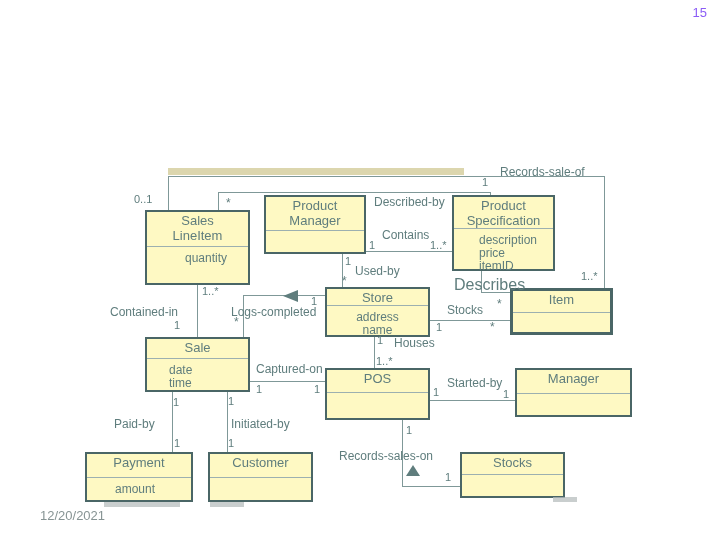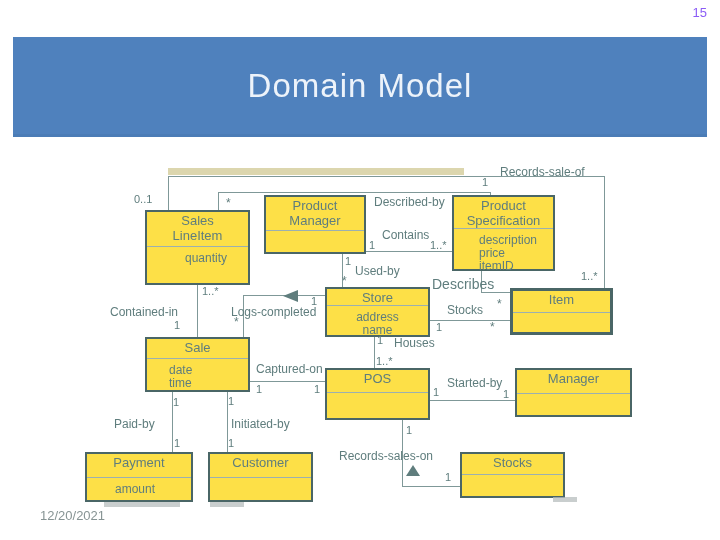--- a/index.html
+++ b/index.html
@@ -15,38 +15,35 @@
     position:absolute;left:13px;top:37px;width:694px;height:97px;
     background:#4f81bd;border-bottom:3px solid #4b7cb6;
     display:flex;align-items:center;justify-content:center;
   }
   #slide-title{
     color:#edf3fa;font-size:33px;letter-spacing:1px;font-weight:400;
   }
   #diagram{position:absolute;inset:0;}
   .dg-line{position:absolute;background:#7f9898;}
   .dg-label{position:absolute;color:#5f7d7d;white-space:nowrap;line-height:1.05;}
-  .dg-class{position:absolute;background:#fde047;border:2px solid #4a6666;box-sizing:border-box;color:#5f7d7d;}
+  .dg-class{position:absolute;background:#fef9c3;border:2px solid #4a6666;box-sizing:border-box;color:#5f7d7d;}
   .cls-title{text-align:center;font-size:13px;line-height:13px;padding-top:2px;}
   .cls-sep{position:absolute;left:0;right:0;height:1px;background:#9cb0b0;}
   .cls-attrs{position:absolute;left:0;right:0;font-size:12px;line-height:13px;}
   .cls-attr{white-space:nowrap;}
   .dg-shadow{position:absolute;background:#b7bebe;opacity:.75;}
   .dg-highlight{position:absolute;background:#d8d1a5;opacity:.9;}
   .dg-arrow{position:absolute;width:0;height:0;}
   #date-footer{position:absolute;left:40px;top:508px;font-size:13px;color:#879494;}
 </style>
 </head>
 <body>
 
 <div id="slide">
   <div id="page-number">15</div>
-  <div id="title-banner">
-    <div id="slide-title">Domain Model</div>
-  </div>
   <div id="diagram">
       <div class="dg-highlight" style="left: 168px; top: 168px; width: 296px; height: 7px;"></div>
       <div class="dg-line" style="left: 168px; top: 177px; width: 1px; height: 33px;"></div>
       <div class="dg-line" style="left: 168px; top: 176px; width: 437px; height: 1px;"></div>
       <div class="dg-line" style="left: 604px; top: 176px; width: 1px; height: 112px;"></div>
       <div class="dg-line" style="left: 218px; top: 193px; width: 1px; height: 17px;"></div>
       <div class="dg-line" style="left: 218px; top: 192px; width: 273px; height: 1px;"></div>
       <div class="dg-line" style="left: 490px; top: 192px; width: 1px; height: 4px;"></div>
       <div class="dg-line" style="left: 366px; top: 251px; width: 86px; height: 1px;"></div>
       <div class="dg-line" style="left: 342px; top: 254px; width: 1px; height: 33px;"></div>
@@ -134,21 +131,21 @@
       </div>
       <div class="dg-class" style="left: 460px; top: 452px; width: 105px; height: 46px;">
         <div class="cls-title">Stocks</div>
         <div class="cls-sep" style="top: 20px;"></div>
         <div class="cls-attrs" style="top: 26px; padding-left: 10px;"></div>
       </div>
       <div class="dg-label" style="left: 500px; top: 166px; font-size: 12px;">Records-sale-of</div>
       <div class="dg-label" style="left: 374px; top: 196px; font-size: 12px;">Described-by</div>
       <div class="dg-label" style="left: 382px; top: 229px; font-size: 12px;">Contains</div>
       <div class="dg-label" style="left: 355px; top: 265px; font-size: 12px;">Used-by</div>
-      <div class="dg-label" style="left: 432px; top: 277px; font-size: 14px;">Describes</div>
+      <div class="dg-label" style="left: 454px; top: 277px; font-size: 16px;">Describes</div>
       <div class="dg-label" style="left: 447px; top: 304px; font-size: 12px;">Stocks</div>
       <div class="dg-label" style="left: 394px; top: 337px; font-size: 12px;">Houses</div>
       <div class="dg-label" style="left: 110px; top: 306px; font-size: 12px;">Contained-in</div>
       <div class="dg-label" style="left: 231px; top: 306px; font-size: 12px;">Logs-completed</div>
       <div class="dg-label" style="left: 256px; top: 363px; font-size: 12px;">Captured-on</div>
       <div class="dg-label" style="left: 447px; top: 377px; font-size: 12px;">Started-by</div>
       <div class="dg-label" style="left: 114px; top: 418px; font-size: 12px;">Paid-by</div>
       <div class="dg-label" style="left: 231px; top: 418px; font-size: 12px;">Initiated-by</div>
       <div class="dg-label" style="left: 339px; top: 450px; font-size: 12px;">Records-sales-on</div>
       <div class="dg-label" style="left: 134px; top: 194px; font-size: 11px;">0..1</div>

